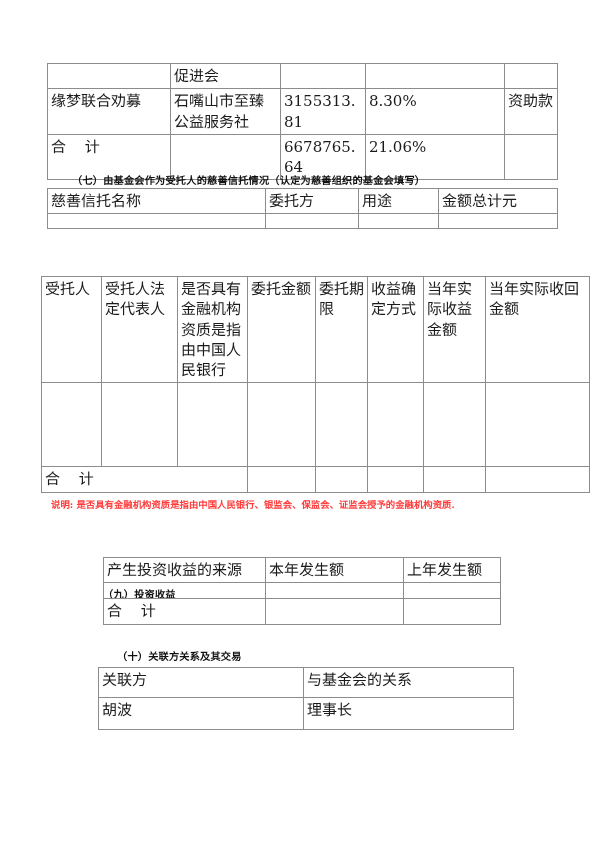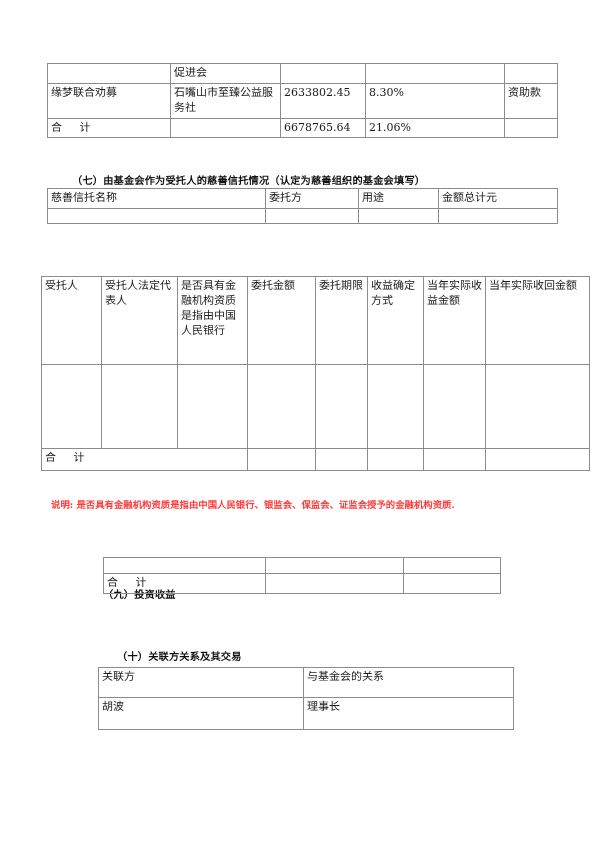--- a/index.html
+++ b/index.html
@@ -19,21 +19,21 @@
   .page {
     position: absolute;
     inset: 0;
     background: #ffffff;
   }
 
   
   table.doc {
     border-collapse: collapse;
     table-layout: fixed;
-    font-size: 11px;
+    font-size: 15px;
     line-height: 1.35;
     color: #1b1b1b;
   }
   table.doc td, table.doc th {
     border: 0.8px solid #8c8c8c;
     padding: 2px 3px;
     vertical-align: top;
     font-weight: normal;
     text-align: left;
     word-break: break-all;
@@ -103,21 +103,21 @@
       <tr style="height:14px">
         <td></td>
         <td>促进会</td>
         <td></td>
         <td></td>
         <td></td>
       </tr>
       <tr style="height:32px">
         <td>缘梦联合劝募</td>
         <td>石嘴山市至臻公益服务社</td>
-        <td>2633802.45</td>
+        <td>3155313.81</td>
         <td class="vmid">8.30%</td>
         <td class="vmid">资助款</td>
       </tr>
       <tr style="height:14px">
         <td class="total-label">合  计</td>
         <td></td>
         <td>6678765.64</td>
         <td>21.06%</td>
         <td></td>
       </tr>
@@ -199,20 +199,25 @@
   <div class="heading" id="heading-section-9">（九）投资收益</div>
 
   <table class="doc" id="table-investment-income">
     <colgroup>
       <col style="width:162px">
       <col style="width:138px">
       <col style="width:97px">
     </colgroup>
     <tbody>
       <tr style="height:16px">
+        <td class="ctr">产生投资收益的来源</td>
+        <td class="ctr">本年发生额</td>
+        <td class="ctr">上年发生额</td>
+      </tr>
+      <tr style="height:16px">
         <td></td>
         <td></td>
         <td></td>
       </tr>
       <tr style="height:16px">
         <td class="total-label">合  计</td>
         <td></td>
         <td></td>
       </tr>
     </tbody>

